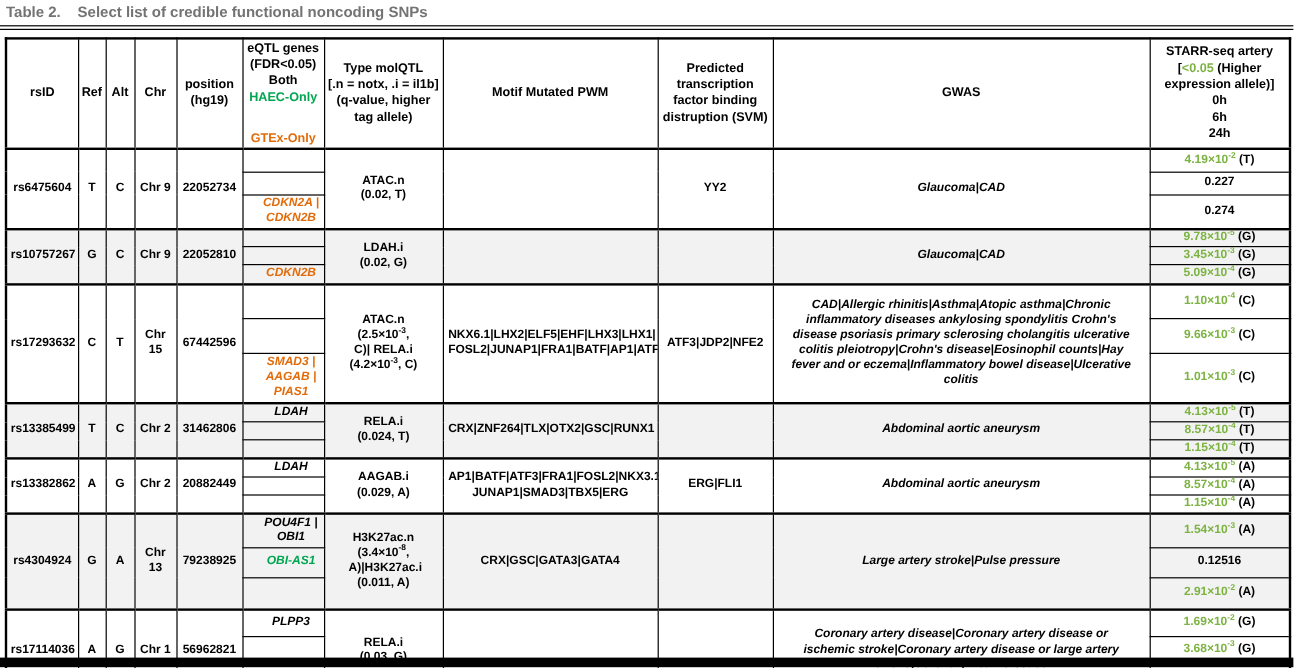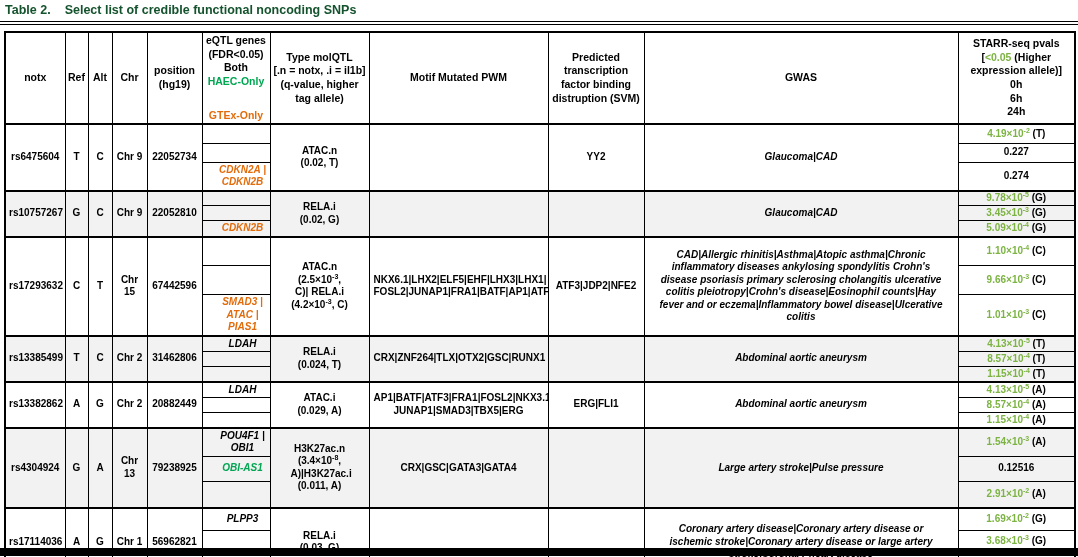--- a/index.html
+++ b/index.html
@@ -5,21 +5,21 @@
   html, body { margin: 0; padding: 0; }
   body {
     width: 1078px; height: 557px;
     background: #fff;
     font-family: "Liberation Sans", sans-serif;
     position: relative;
     overflow: hidden;
   }
   .page { padding: 2px 4px 0 4px; }
 
-  .title-row { font-size: 12.5px; font-weight: 700; padding: 1px 0 4px 1px; color: #14532d; }
+  .title-row { font-size: 12.5px; font-weight: 700; padding: 1px 0 4px 1px; color: #737373; }
   .title-label { margin-right: 14px; }
 
   .double-rule {
     margin-left: -4px;
     width: 1078px; height: 2px;
     border-top: 1px solid #000;
     border-bottom: 1px solid #000;
     margin-bottom: 6px;
   }
 
@@ -86,21 +86,21 @@
         <col style="width:55px">
         <col style="width:68px">
       <col style="width:99px">
         <col style="width:179px">
         <col style="width:96px">
       <col style="width:314px">
         <col style="width:117px">
     </colgroup>
     <thead>
       <tr>
-        <th>notx</th>
+        <th>rsID</th>
         <th>Ref</th>
         <th>Alt</th>
         <th>Chr</th>
         <th>
           <div>position</div>
           <div>(hg19)</div>
         </th>
         <th>
           <div>eQTL genes</div>
           <div>(FDR&lt;0.05)</div>
@@ -116,21 +116,21 @@
         </th>
         <th>Motif Mutated PWM</th>
         <th>
           <div>Predicted</div>
           <div>transcription</div>
           <div>factor binding</div>
           <div>distruption (SVM)</div>
         </th>
         <th>GWAS</th>
         <th>
-          <div>STARR-seq pvals</div>
+          <div>STARR-seq artery</div>
           <div><span>[</span><span class="pval-green">&lt;0.05</span><span> (Higher</span></div>
           <div>expression allele)]</div>
           <div>0h</div>
           <div>6h</div>
           <div>24h</div>
         </th>
       </tr>
     </thead>
     <tbody>
         <tr class="g-first" style="height: 19px;">
@@ -154,21 +154,21 @@
           <td class="eqtl gtex">CDKN2A | CDKN2B</td>
           <td class="starr"><span>0.274</span></td>
         </tr>
         <tr class="g-first" style="height: 15px;">
           <td class="shaded-cell" rowspan="3">rs10757267</td>
           <td class="shaded-cell" rowspan="3">G</td>
           <td class="shaded-cell" rowspan="3">C</td>
           <td class="shaded-cell" rowspan="3">Chr 9</td>
           <td class="shaded-cell" rowspan="3">22052810</td>
           <td class="eqtl both shaded-cell"></td>
-          <td class="molqtl shaded-cell" rowspan="3">RELA.i (0.02, G)</td>
+          <td class="molqtl shaded-cell" rowspan="3">LDAH.i (0.02, G)</td>
           <td class="motif shaded-cell" rowspan="3"></td>
           <td class="shaded-cell" rowspan="3"></td>
           <td class="gwas shaded-cell" rowspan="3">Glaucoma|CAD</td>
           <td class="starr shaded-cell"><span class="pv">9.78×10<sup>-5</sup></span> <span>(G)</span></td>
         </tr>
         <tr style="height: 15px;">
           <td class="eqtl haec shaded-cell"></td>
           <td class="starr shaded-cell"><span class="pv">3.45×10<sup>-3</sup></span> <span>(G)</span></td>
         </tr>
         <tr style="height: 15px;">
@@ -186,21 +186,21 @@
           <td class="motif" rowspan="3">NKX6.1|LHX2|ELF5|EHF|LHX3|LHX1| FOSL2|JUNAP1|FRA1|BATF|AP1|ATF3</td>
           <td rowspan="3">ATF3|JDP2|NFE2</td>
           <td class="gwas" rowspan="3">CAD|Allergic rhinitis|Asthma|Atopic asthma|Chronic inflammatory diseases ankylosing spondylitis Crohn's disease psoriasis primary sclerosing cholangitis ulcerative colitis pleiotropy|Crohn's disease|Eosinophil counts|Hay fever and or eczema|Inflammatory bowel disease|Ulcerative colitis</td>
           <td class="starr"><span class="pv">1.10×10<sup>-4</sup></span> <span>(C)</span></td>
         </tr>
         <tr style="height: 29px;">
           <td class="eqtl haec"></td>
           <td class="starr"><span class="pv">9.66×10<sup>-3</sup></span> <span>(C)</span></td>
         </tr>
         <tr style="height: 30px;">
-          <td class="eqtl gtex">SMAD3 | ATAC |  PIAS1</td>
+          <td class="eqtl gtex">SMAD3 | AAGAB |  PIAS1</td>
           <td class="starr"><span class="pv">1.01×10<sup>-3</sup></span> <span>(C)</span></td>
         </tr>
         <tr class="g-first" style="height: 15px;">
           <td class="shaded-cell" rowspan="3">rs13385499</td>
           <td class="shaded-cell" rowspan="3">T</td>
           <td class="shaded-cell" rowspan="3">C</td>
           <td class="shaded-cell" rowspan="3">Chr 2</td>
           <td class="shaded-cell" rowspan="3">31462806</td>
           <td class="eqtl both shaded-cell">LDAH</td>
           <td class="molqtl shaded-cell" rowspan="3">RELA.i (0.024, T)</td>
@@ -217,21 +217,21 @@
           <td class="eqtl gtex shaded-cell"></td>
           <td class="starr shaded-cell"><span class="pv">1.15×10<sup>-4</sup></span> <span>(T)</span></td>
         </tr>
         <tr class="g-first" style="height: 15px;">
           <td rowspan="3">rs13382862</td>
           <td rowspan="3">A</td>
           <td rowspan="3">G</td>
           <td rowspan="3">Chr 2</td>
           <td rowspan="3">20882449</td>
           <td class="eqtl both">LDAH</td>
-          <td class="molqtl" rowspan="3">ATAC.i (0.029, A)</td>
+          <td class="molqtl" rowspan="3">AAGAB.i (0.029, A)</td>
           <td class="motif" rowspan="3">AP1|BATF|ATF3|FRA1|FOSL2|NKX3.1| JUNAP1|SMAD3|TBX5|ERG</td>
           <td rowspan="3">ERG|FLI1</td>
           <td class="gwas" rowspan="3">Abdominal aortic aneurysm</td>
           <td class="starr"><span class="pv">4.13×10<sup>-5</sup></span> <span>(A)</span></td>
         </tr>
         <tr style="height: 15px;">
           <td class="eqtl haec"></td>
           <td class="starr"><span class="pv">8.57×10<sup>-4</sup></span> <span>(A)</span></td>
         </tr>
         <tr style="height: 15px;">

